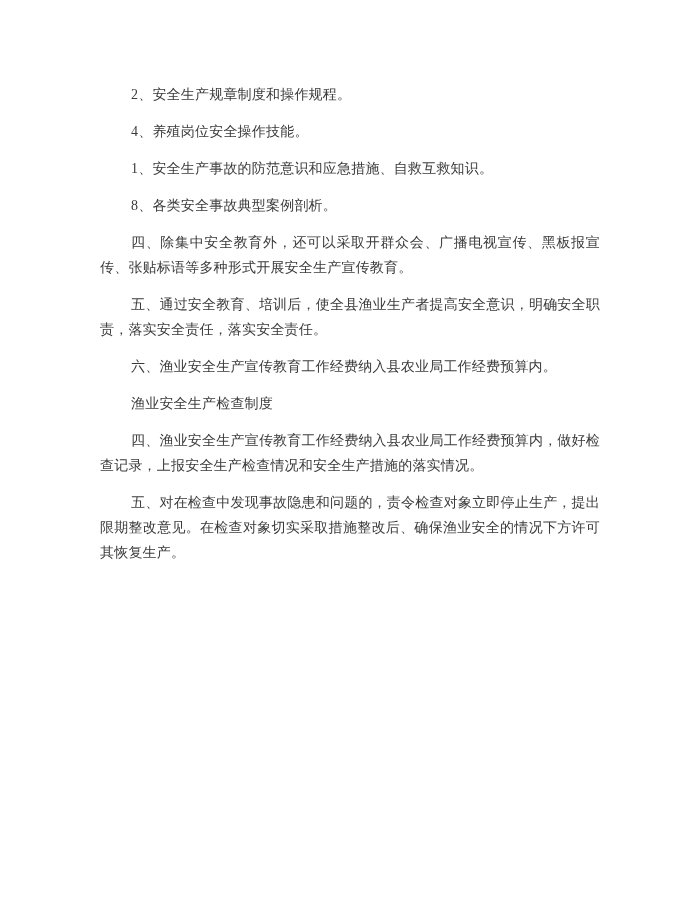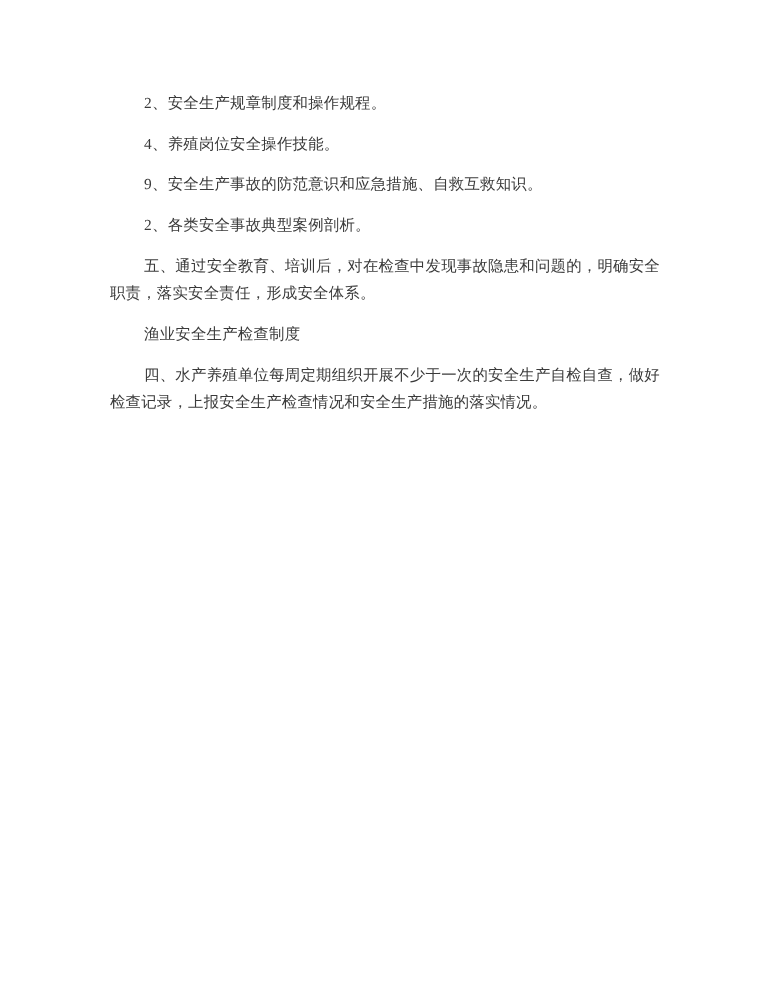--- a/index.html
+++ b/index.html
@@ -31,18 +31,21 @@
     
     font-weight: normal;
   }
 </style>
 </head>
 <body>
 
 <div class="page">
   <p class="para">2、安全生产规章制度和操作规程。</p>
   <p class="para">4、养殖岗位安全操作技能。</p>
-  <p class="para">9、安全生产事故的防范意识和应急措施、自救互救知识。</p>
-  <p class="para">2、各类安全事故典型案例剖析。</p>
-  <p class="para">五、通过安全教育、培训后，对在检查中发现事故隐患和问题的，明确安全职责，落实安全责任，形成安全体系。</p>
+  <p class="para">1、安全生产事故的防范意识和应急措施、自救互救知识。</p>
+  <p class="para">8、各类安全事故典型案例剖析。</p>
+  <p class="para">四、除集中安全教育外，还可以采取开群众会、广播电视宣传、黑板报宣传、张贴标语等多种形式开展安全生产宣传教育。</p>
+  <p class="para">五、通过安全教育、培训后，使全县渔业生产者提高安全意识，明确安全职责，落实安全责任，落实安全责任。</p>
+  <p class="para">六、渔业安全生产宣传教育工作经费纳入县农业局工作经费预算内。</p>
   <p class="para heading">渔业安全生产检查制度</p>
-  <p class="para">四、水产养殖单位每周定期组织开展不少于一次的安全生产自检自查，做好检查记录，上报安全生产检查情况和安全生产措施的落实情况。</p>
+  <p class="para">四、渔业安全生产宣传教育工作经费纳入县农业局工作经费预算内，做好检查记录，上报安全生产检查情况和安全生产措施的落实情况。</p>
+  <p class="para">五、对在检查中发现事故隐患和问题的，责令检查对象立即停止生产，提出限期整改意见。在检查对象切实采取措施整改后、确保渔业安全的情况下方许可其恢复生产。</p>
 </div>
 
 </body></html>

